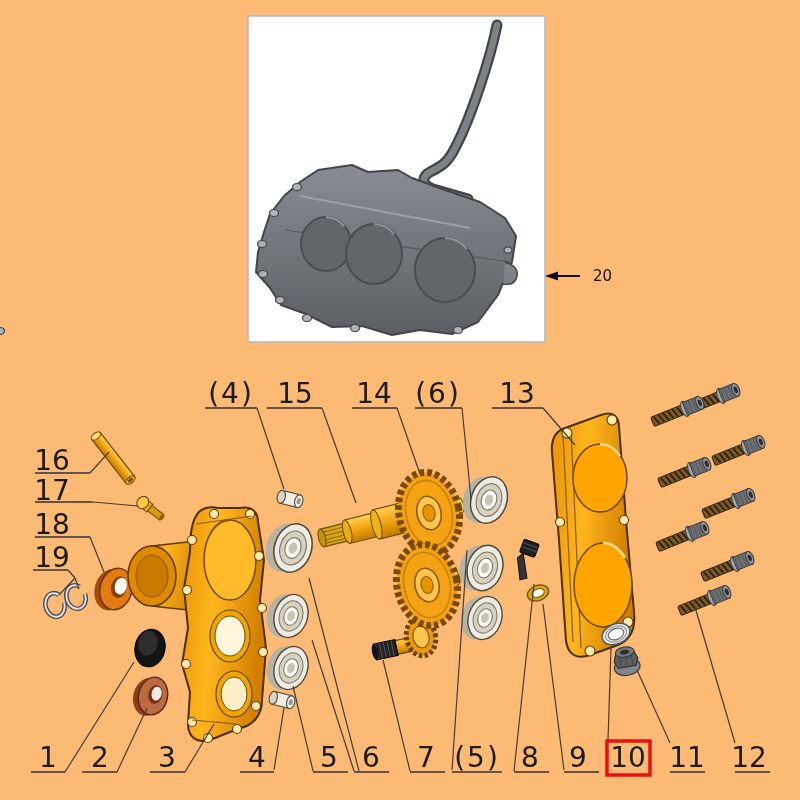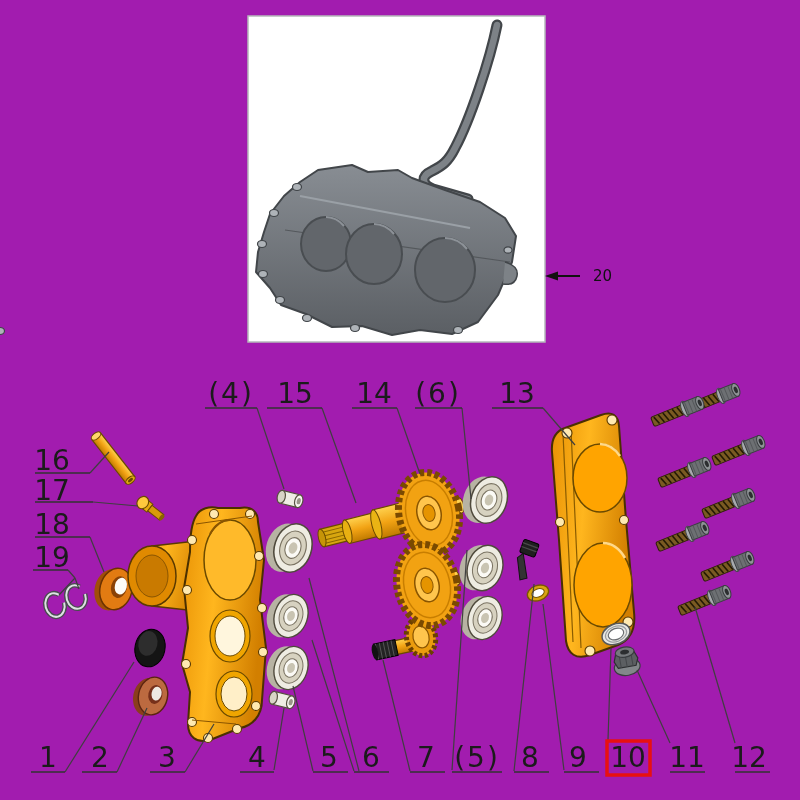--- a/index.html
+++ b/index.html
@@ -1,16 +1,16 @@
 <!DOCTYPE html>
 <html><head>
 <meta charset="utf-8">
 <style>
   html,body{margin:0;padding:0;background:#ffffff;}
-  #stage{position:relative;width:800px;height:800px;background:#a21caf;overflow:hidden;
+  #stage{position:relative;width:800px;height:800px;background:#fdba74;overflow:hidden;
          font-family:"DejaVu Sans","Liberation Sans",sans-serif;}
   svg{position:absolute;left:0;top:0;}
   text.callout{font-family:"DejaVu Sans","Liberation Sans",sans-serif;font-size:28px;fill:#1b1b1b;}
   text.qty{letter-spacing:2px;}
   text.inset-num{font-family:"DejaVu Sans","Liberation Sans",sans-serif;font-size:15px;fill:#111;}
 </style>
 </head>
 <body>
 
 <div id="stage">

